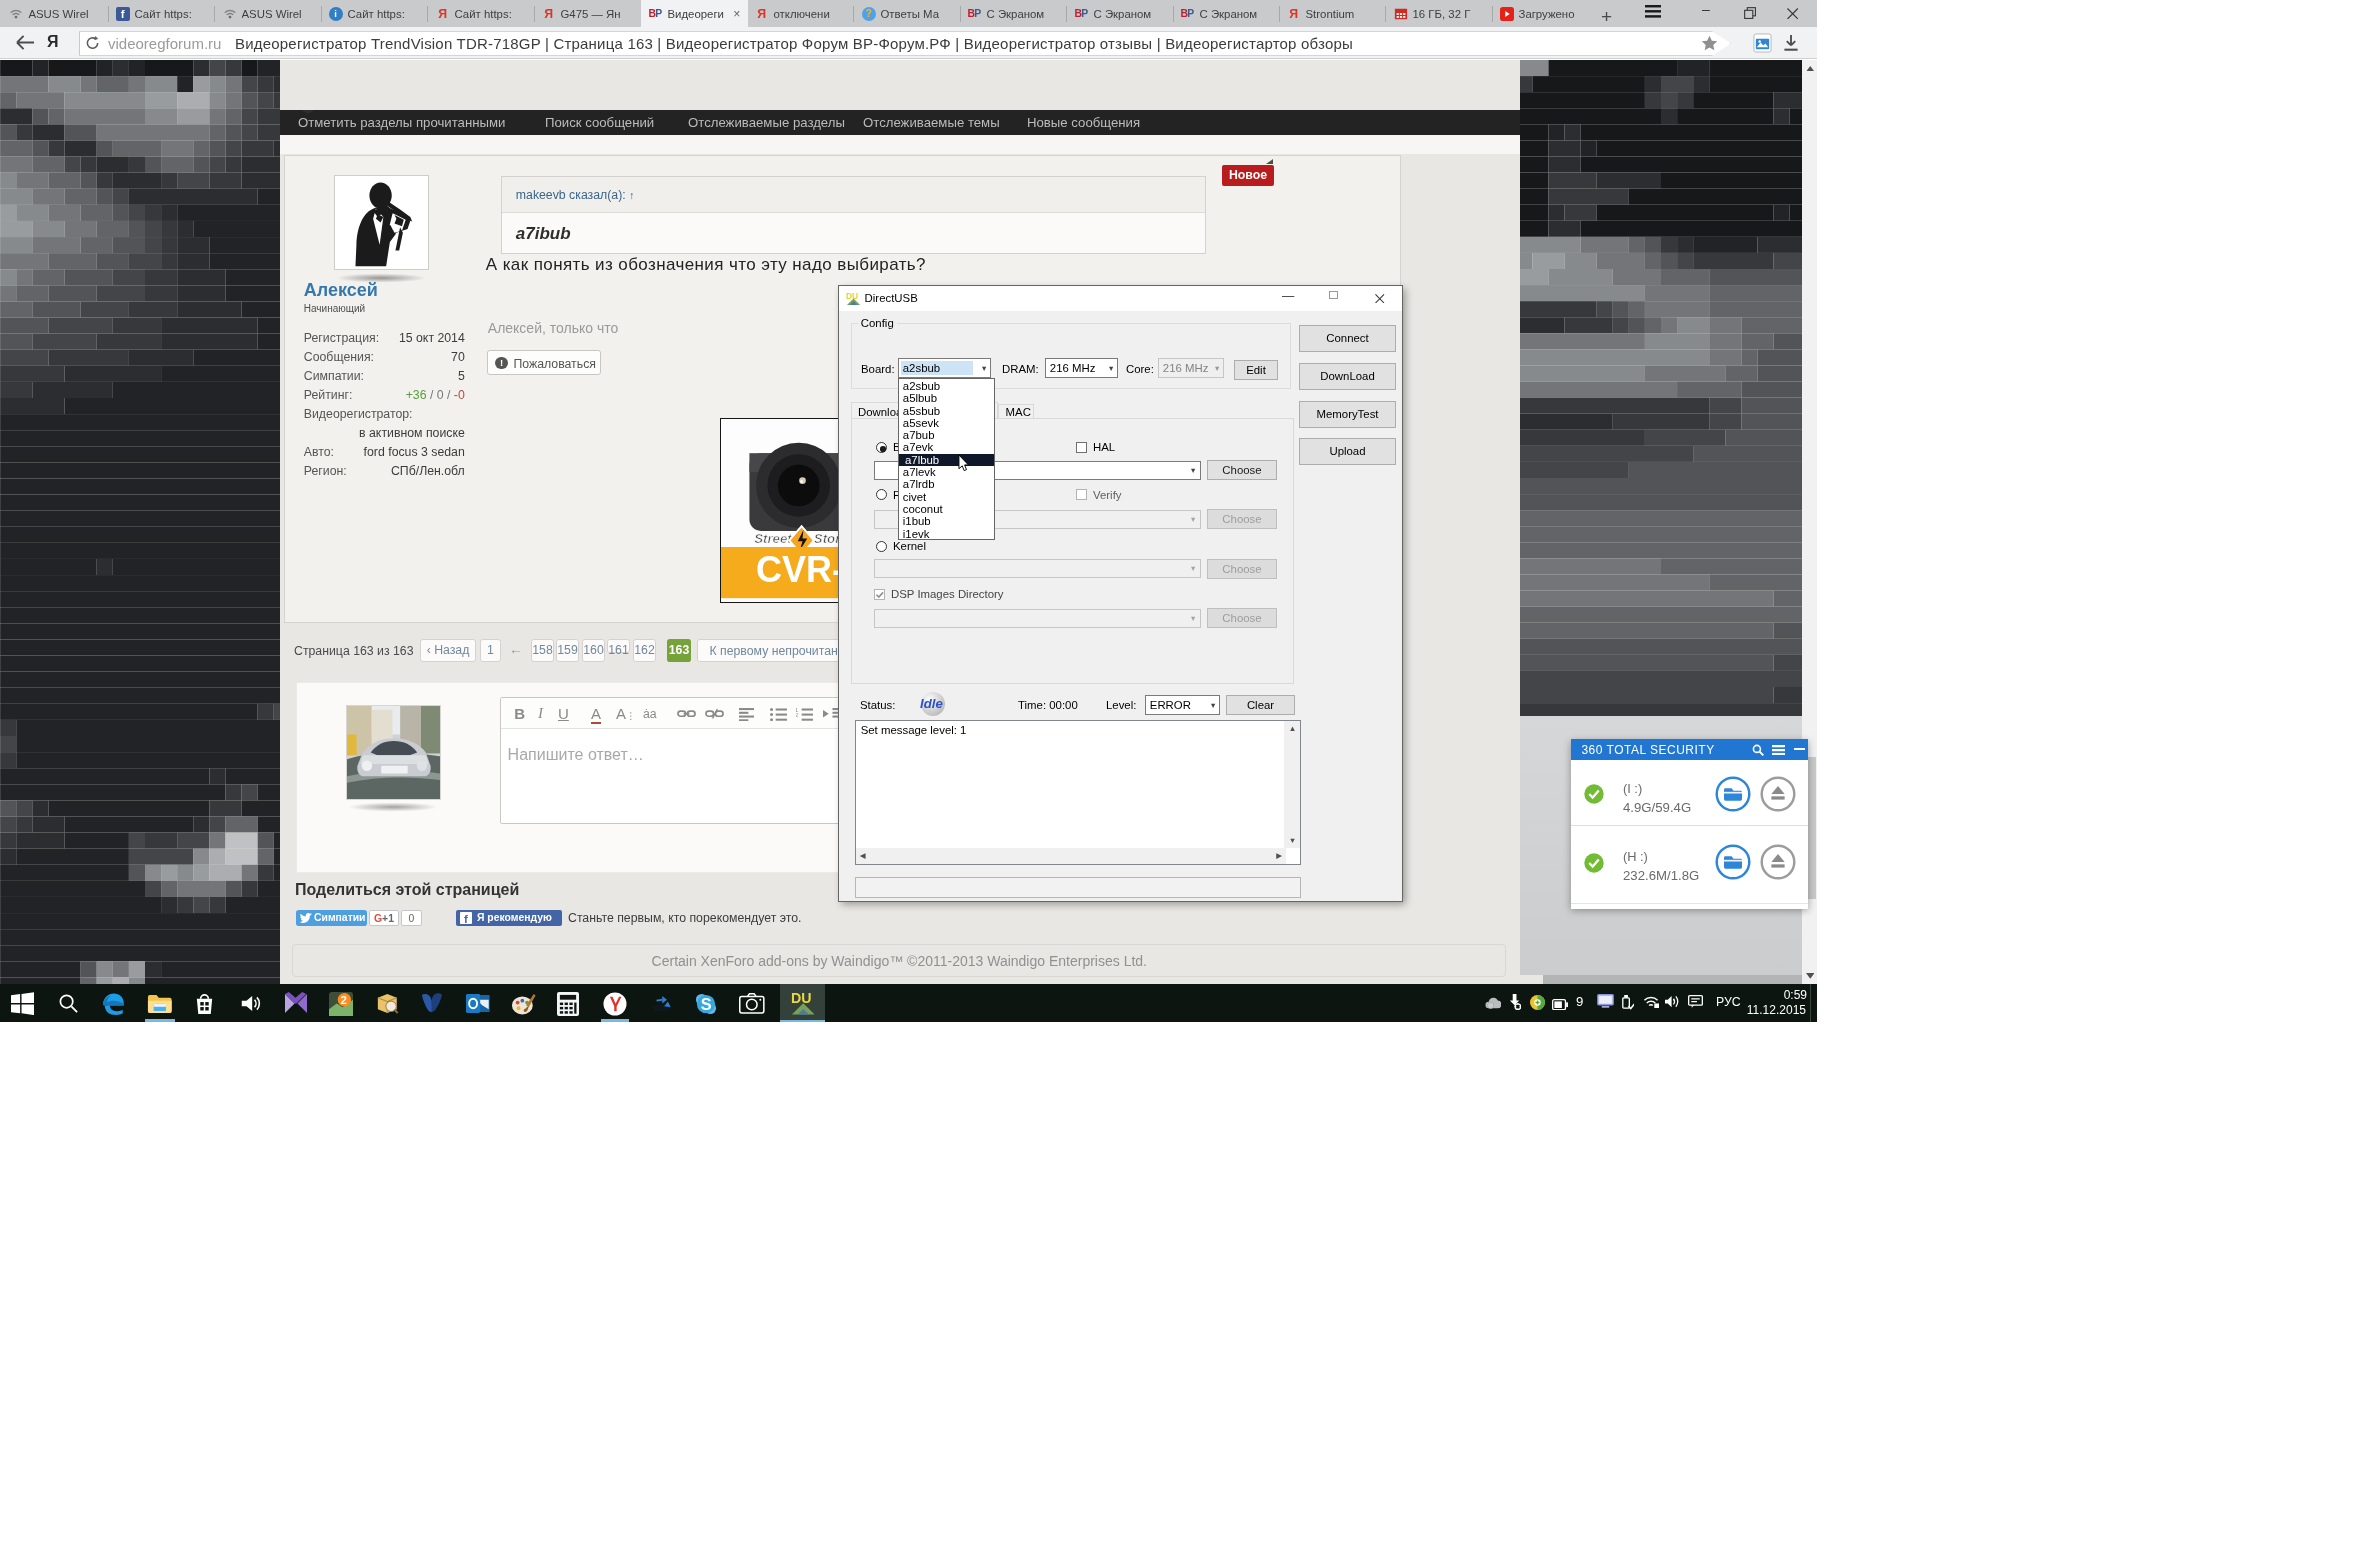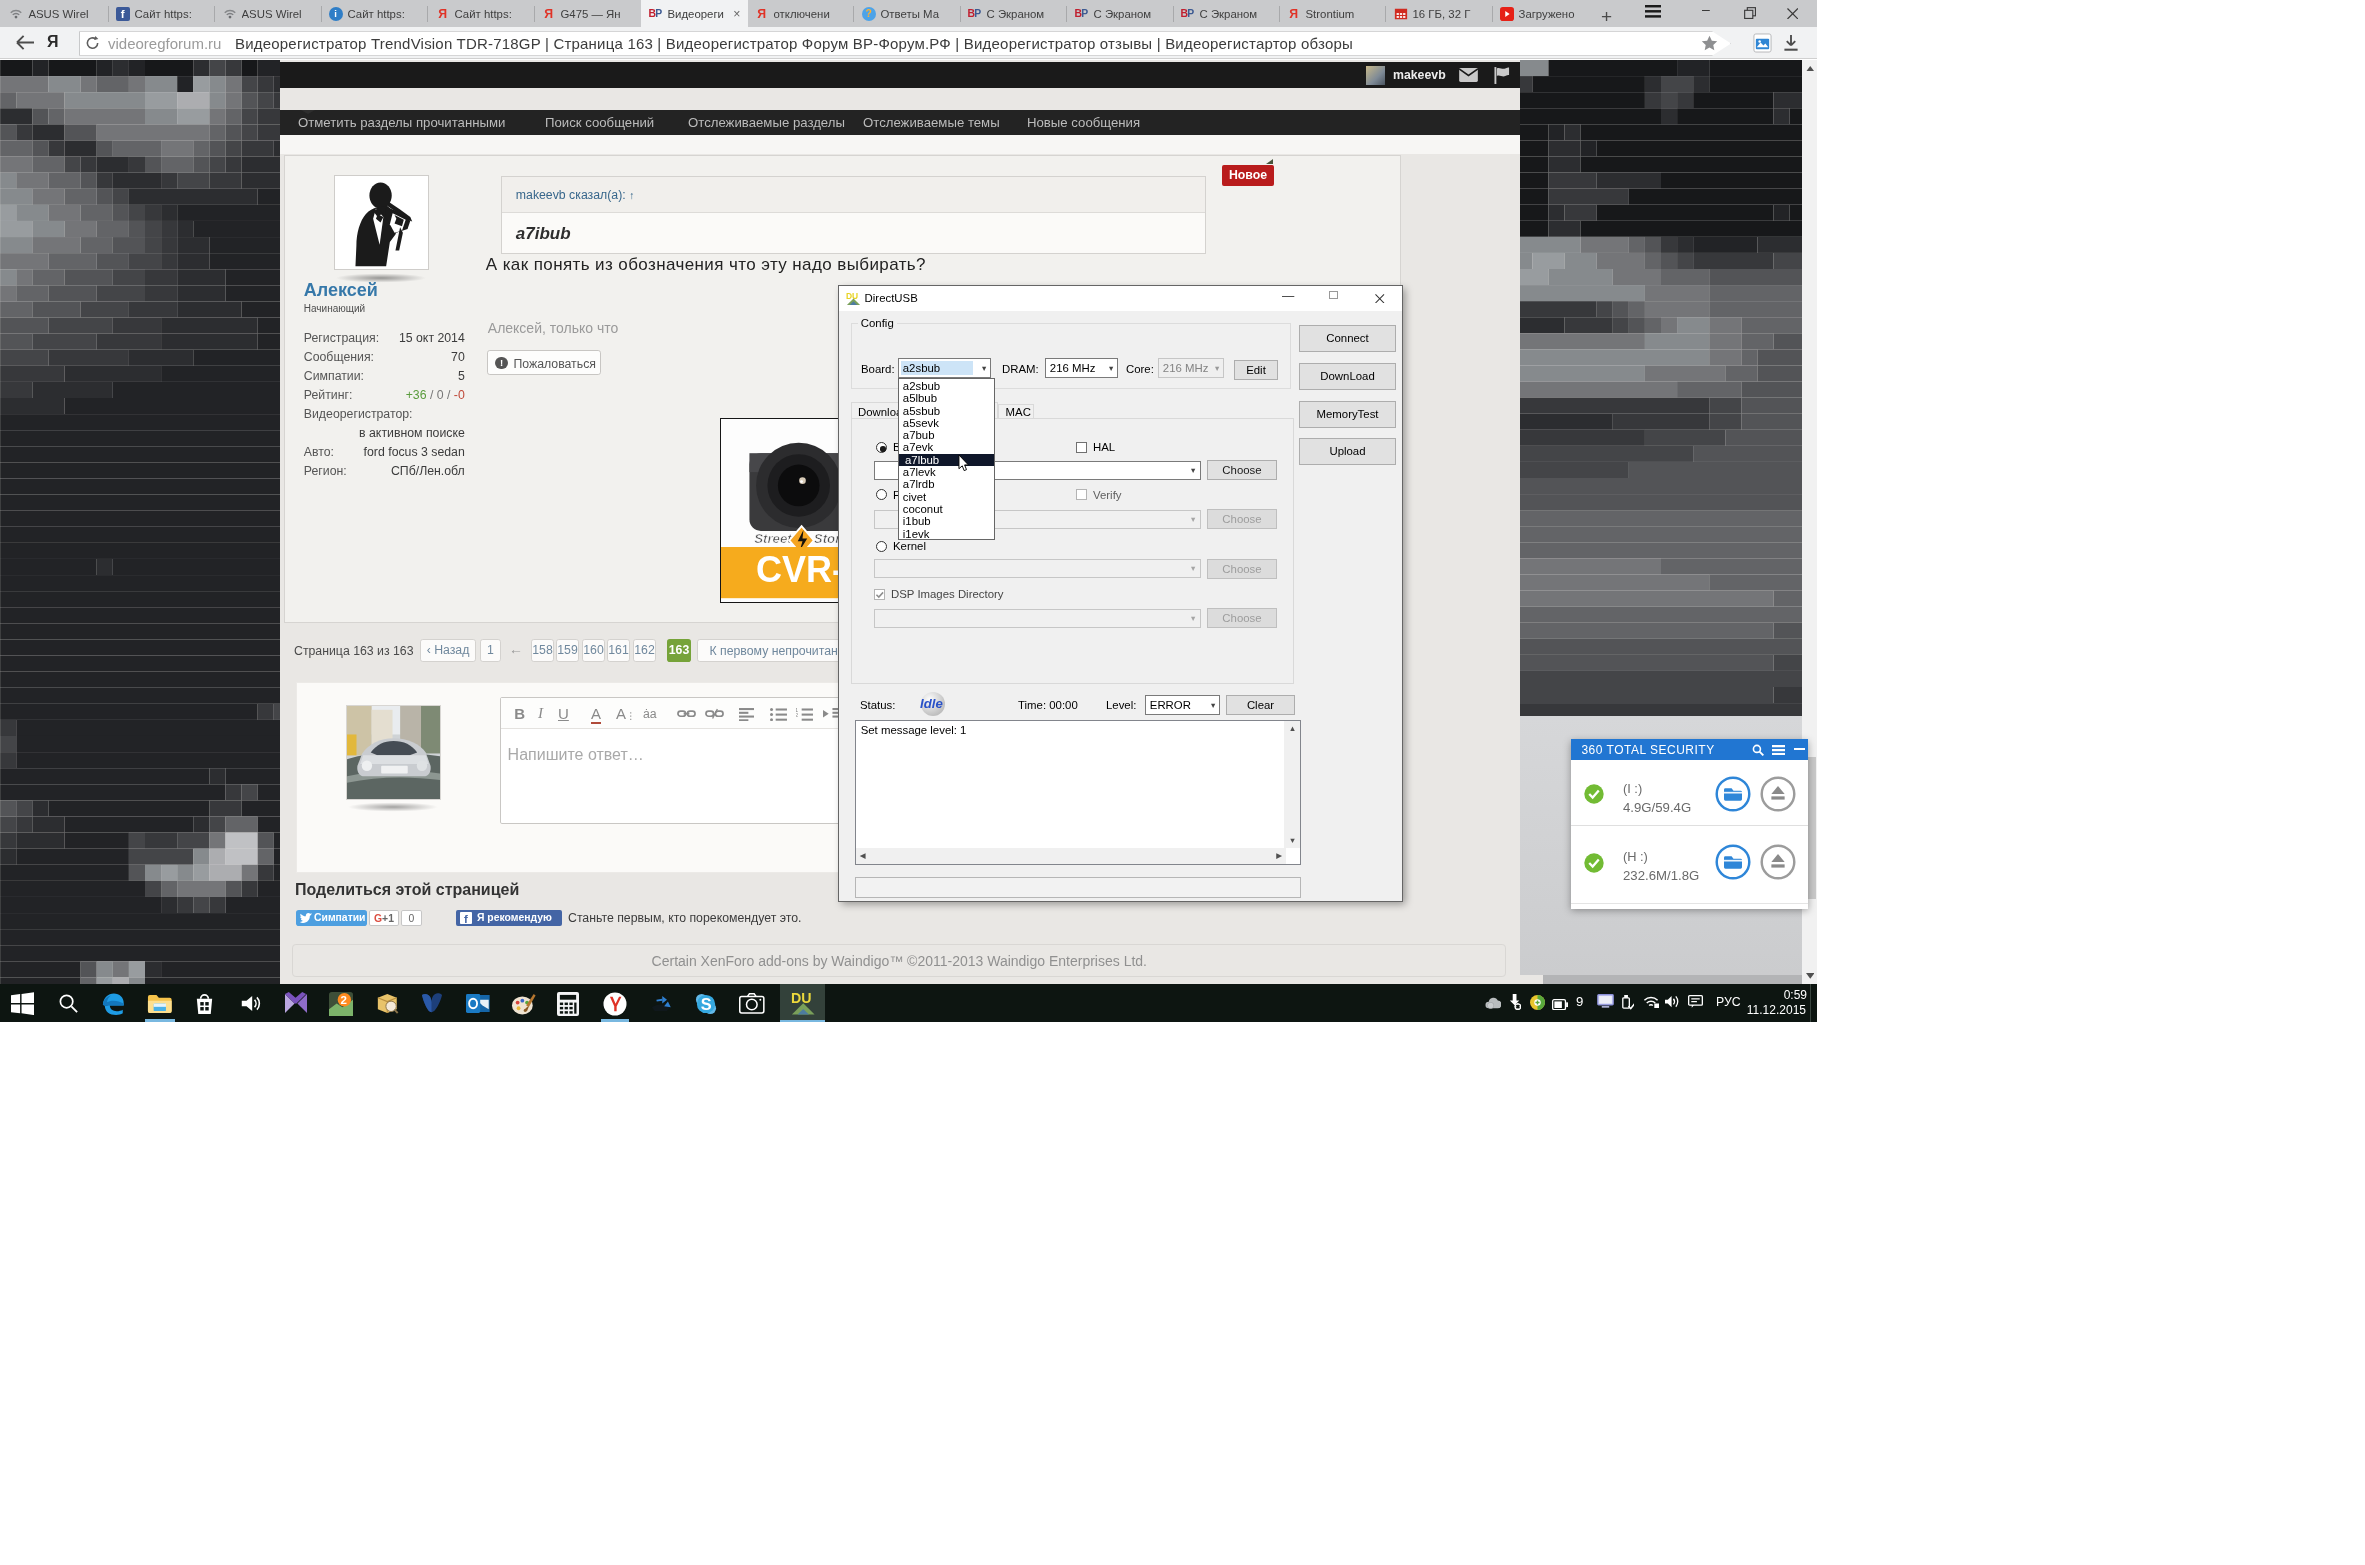--- a/index.html
+++ b/index.html
@@ -591,32 +591,20 @@
           <rect x="272" y="629" width="34" height="17" fill="#444548"></rect>
           <rect x="0" y="646" width="306" height="17" fill="#444548"></rect>
           <rect x="0" y="663" width="272" height="17" fill="#444548"></rect>
           <rect x="272" y="663" width="34" height="17" fill="#37383b"></rect>
           <rect x="0" y="680" width="306" height="17" fill="#37383b"></rect>
         </svg>
         <div class="abs" style="left:1516px;top:656px;width:286px;height:259px;background:linear-gradient(#d6d7d9,#cbccce)"></div>
         <div class="abs" style="left:1543px;top:915px;width:259px;height:9.5px;background:#b3b4b6"></div>
       </div>
     <div id="forum">
-        <div id="fhead">
-          <span style="position:absolute;left:1086px;top:3.8px;width:19px;height:19px;background:linear-gradient(135deg,#c8b98a,#7e8a96 60%,#4a5560)"></span>
-          <span style="position:absolute;left:1113px;top:5.7px;font-size:12.3px;font-weight:bold;color:#ededed">makeevb</span>
-          <svg style="position:absolute;left:1179px;top:6.6px" width="19" height="14" viewBox="0 0 20 15">
-            <rect width="20" height="15" rx="1.5" fill="#c9c9c9"></rect>
-            <path d="M0 1l10 7L20 1" fill="none" stroke="#1a1a1a" stroke-width="1.6"></path>
-          </svg>
-          <svg style="position:absolute;left:1214px;top:4.7px" width="16" height="17" viewBox="0 0 17 18">
-            <path d="M1.5 0v18" stroke="#c9c9c9" stroke-width="2"></path>
-            <path d="M3 1.5c3-1.5 6 1.5 9 0s4-1 4-1v8s-1-.5-4 1-6-1.5-9 0z" fill="#c9c9c9"></path>
-          </svg>
-        </div>
 <div style="position:absolute;left:21px;top:50px;width:0;height:0;border-left:7.6px solid transparent;border-right:7.6px solid transparent;border-top:4.7px solid #2e2e2e;z-index:2"></div>
 <div id="fsub">
           <span class="subtx" style="left:18px">Отметить разделы прочитанными</span>
           <span class="subtx" style="left:265px">Поиск сообщений</span>
           <span class="subtx" style="left:408px">Отслеживаемые разделы</span>
           <span class="subtx" style="left:583px">Отслеживаемые темы</span>
           <span class="subtx" style="left:747px">Новые сообщения</span>
         </div>
 <div id="fwhite"></div>
 <div style="position:absolute;left:942px;top:105px;width:52px;height:21px;background:#b91c1c;border-radius:1.9px;color:#fff;font-weight:bold;font-size:12.3px;text-align:center;line-height:21px;z-index:3">Новое</div>
@@ -677,21 +665,21 @@
                 <text x="37" y="172" font-size="38" font-weight="bold" fill="#fff" font-family="Liberation Sans,sans-serif">CVR-A7510</text>
               </svg></rect></div>
         </div>
 <div style="position:absolute;left:14px;top:584px;font-size:12.3px;color:#4a4a4a">Страница 163 из 163</div>
 <div style="position:absolute;left:140px;top:579px;width:56px;height:23px;background:#fcfbfa;border:0.9px solid #d4d2cf;border-radius:2.8px;color:#70889d;font-size:12.3px;text-align:center;line-height:21px">‹ Назад</div>
 <div style="position:absolute;left:200px;top:579px;width:21px;height:23px;background:#fcfbfa;border:0.9px solid #d4d2cf;border-radius:2.8px;color:#70889d;font-size:12.3px;text-align:center;line-height:21px">1</div>
 <span style="position:absolute;left:229px;top:581px;font-size:14px;color:#999">←</span>
 <div style="position:absolute;left:251px;top:579px;width:23px;height:23px;background:#fcfbfa;border:0.9px solid #d4d2cf;border-radius:2.8px;color:#70889d;font-size:12.3px;text-align:center;line-height:21px">158</div>
 <div style="position:absolute;left:276px;top:579px;width:23px;height:23px;background:#fcfbfa;border:0.9px solid #d4d2cf;border-radius:2.8px;color:#70889d;font-size:12.3px;text-align:center;line-height:21px">159</div>
 <div style="position:absolute;left:302px;top:579px;width:23px;height:23px;background:#fcfbfa;border:0.9px solid #d4d2cf;border-radius:2.8px;color:#70889d;font-size:12.3px;text-align:center;line-height:21px">160</div>
-<div style="position:absolute;left:327px;top:579px;width:23px;height:23px;background:#fcfbfa;border:0.9px solid #d4d2cf;border-radius:2.8px;color:#70889d;font-size:12.3px;text-align:center;line-height:21px">161</div>
+<div style="position:absolute;left:327px;top:579px;width:23px;height:14px;background:#fcfbfa;border:0.9px solid #d4d2cf;border-radius:2.8px;color:#70889d;font-size:12.3px;text-align:center;line-height:21px">161</div>
 <div style="position:absolute;left:353px;top:579px;width:23px;height:23px;background:#fcfbfa;border:0.9px solid #d4d2cf;border-radius:2.8px;color:#70889d;font-size:12.3px;text-align:center;line-height:21px">162</div>
 <div style="position:absolute;left:387px;top:579px;width:24px;height:23px;background:#76a339;border-radius:2.8px;color:#fff;font-weight:bold;font-size:12.3px;text-align:center;line-height:23px">163</div>
 <div style="position:absolute;left:417px;top:579px;width:322px;height:23px;background:#fcfbfa;border:0.9px solid #d4d2cf;border-radius:2.8px;color:#70889d;font-size:12.3px;text-align:center;line-height:21px">
           <span style="position:absolute;left:11.4px;top:0.9px">К первому непрочитанному</span>
         </div>
 <div style="position:absolute;left:16px;top:622px;width:1104px;height:191px;background:#fbfaf8;border:0.9px solid #eceae7">
           <div style="position:absolute;left:49px;top:22px;width:95px;height:95px;background:#fff;border:0.9px solid #d8d6d3"><svg width="93" height="93" viewBox="0 0 98 98">
               <rect width="98" height="98" fill="#cfd3d6"></rect>
               <rect x="0" y="0" width="98" height="30" fill="#e9ecef"></rect>
               <rect x="0" y="0" width="26" height="52" fill="#cdc3a6"></rect>

